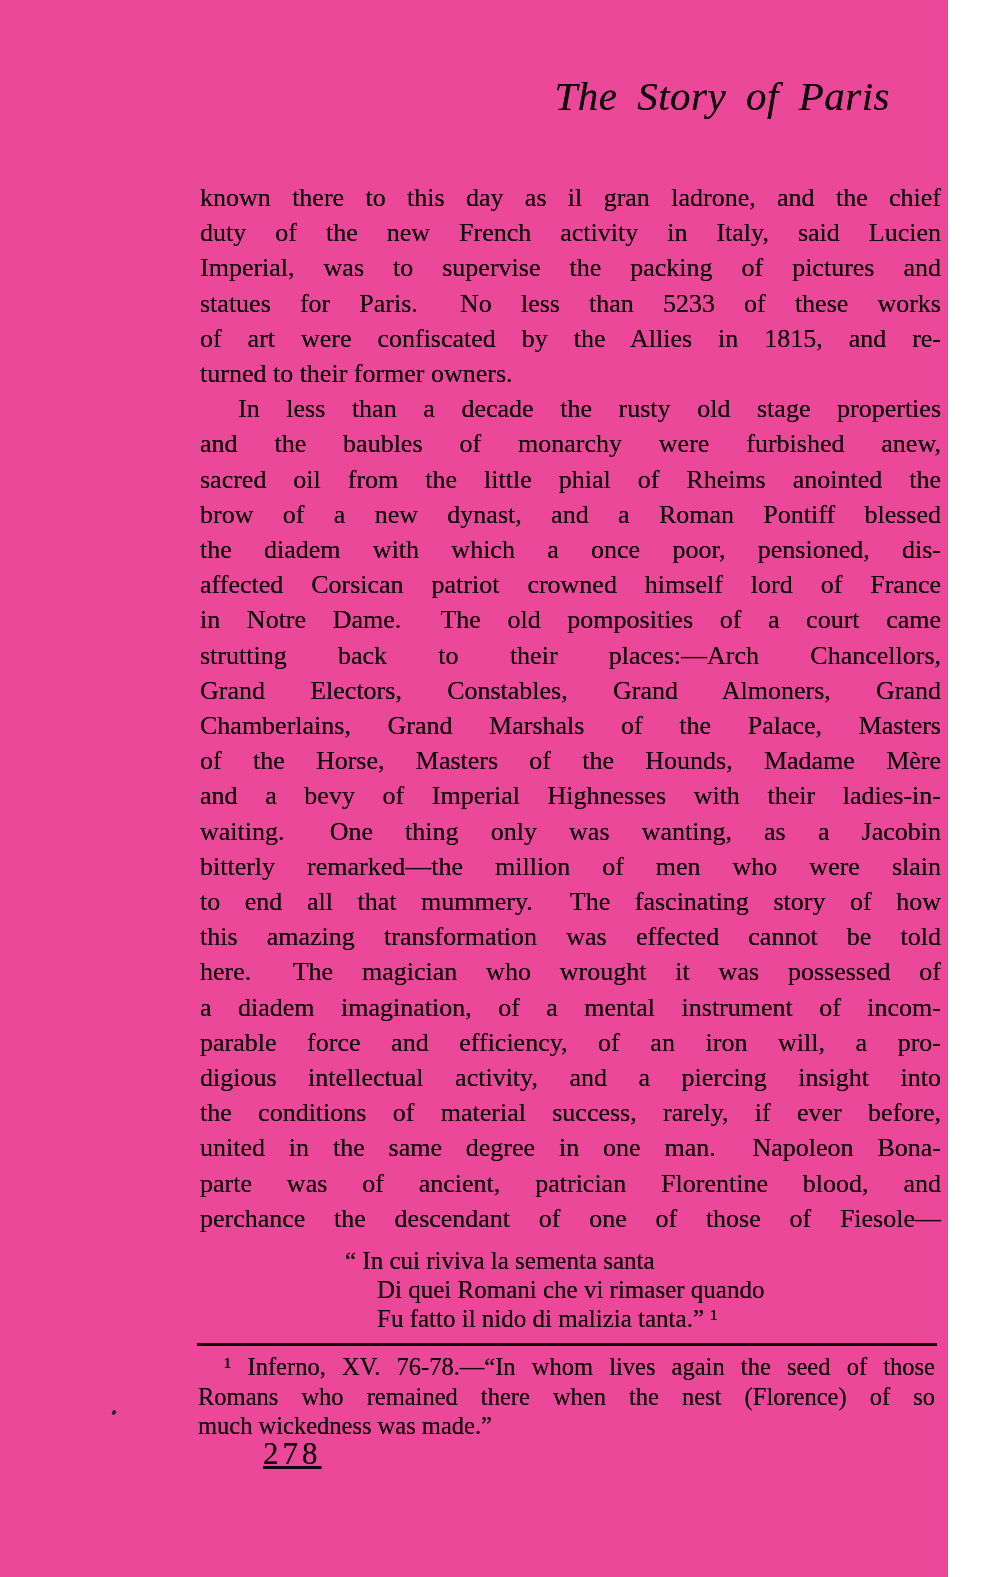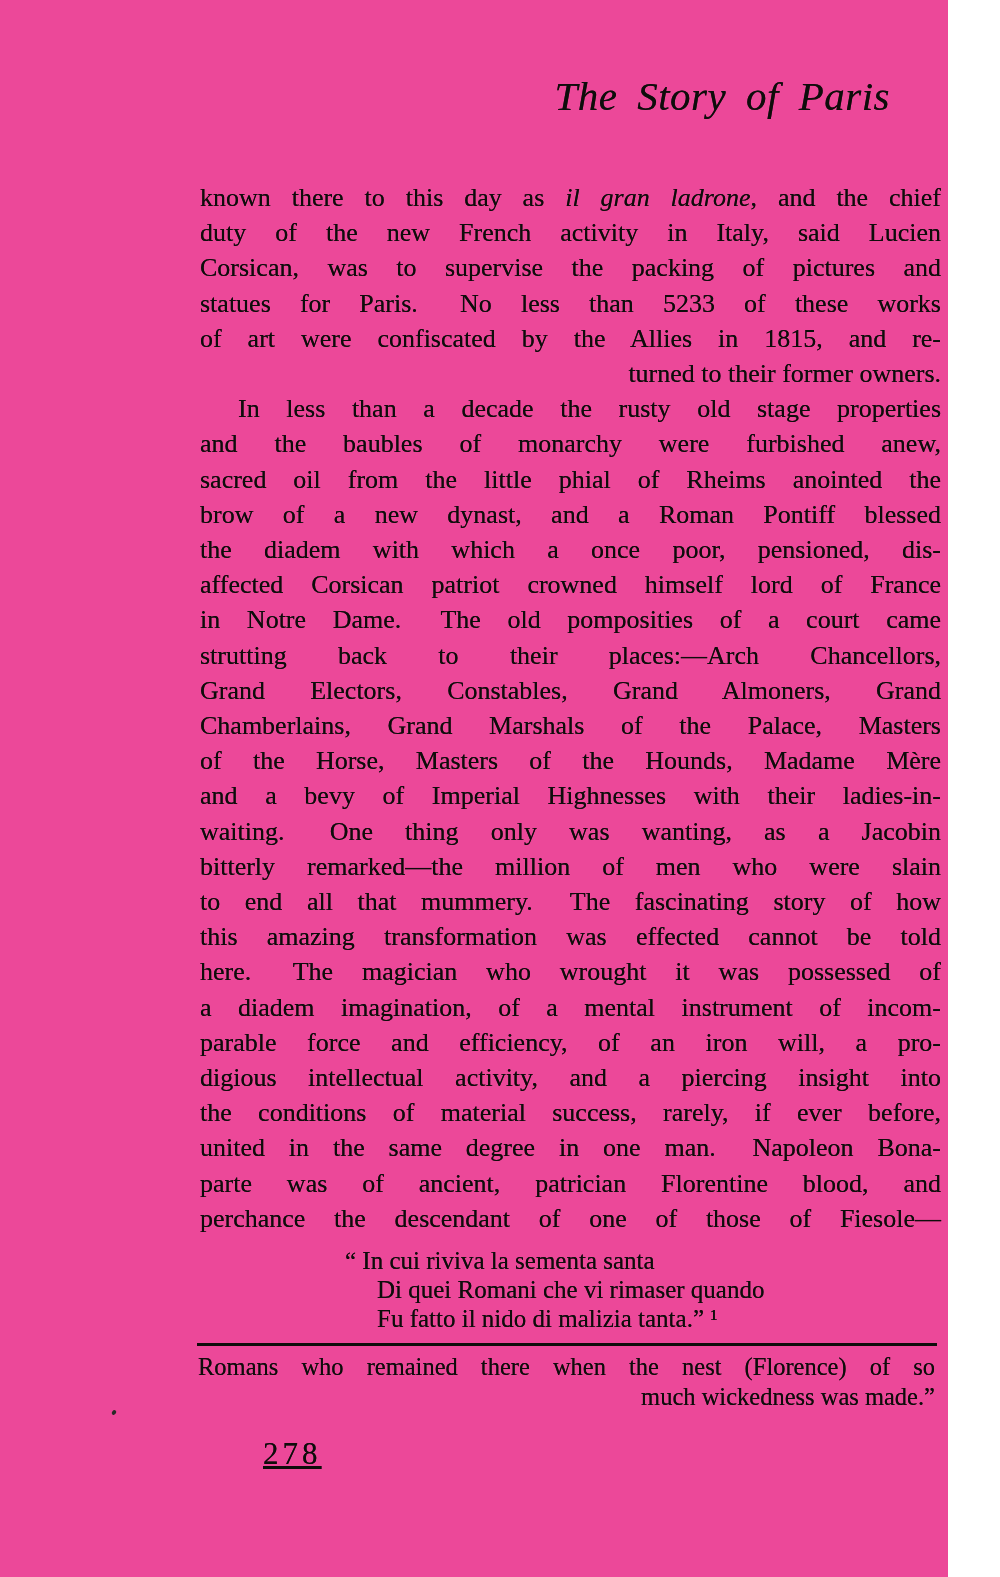--- a/index.html
+++ b/index.html
@@ -36,25 +36,25 @@
     top: 180px;
     width: 741px;
     font-size: 26px;
     line-height: 35.2px;
   }
   .line {
     text-align: justify;
     text-align-last: justify;
   }
   .line.no-just {
-    text-align: right;
+    text-align: left;
     text-align-last: auto;
   }
   .line.indent { text-indent: 38px; }
-  .it { font-style: italic; }
+  .it { }
 
   .verse-quote {
     position: absolute;
     left: 200px;
     top: 1246px;
     width: 741px;
     font-size: 25px;
     line-height: 29.2px;
   }
   .verse-quote .line {
@@ -104,21 +104,21 @@
 </head>
 <body>
 
 <div class="page">
 
   <div class="running-header">The Story of Paris</div>
 
   <div class="body-column">
       <div class="line"><span>known there to this day as </span><span class="it">il gran ladrone</span><span>, and the chief</span></div>
       <div class="line"><span>duty of the new French activity in Italy, said Lucien</span></div>
-      <div class="line"><span>Corsican, was to supervise the packing of pictures and</span></div>
+      <div class="line"><span>Imperial, was to supervise the packing of pictures and</span></div>
       <div class="line"><span>statues for Paris.  No less than 5233 of these works</span></div>
       <div class="line"><span>of art were confiscated by the Allies in 1815, and re-</span></div>
       <div class="line no-just"><span>turned to their former owners.</span></div>
       <div class="line indent"><span>In less than a decade the rusty old stage properties</span></div>
       <div class="line"><span>and the baubles of monarchy were furbished anew,</span></div>
       <div class="line"><span>sacred oil from the little phial of Rheims anointed the</span></div>
       <div class="line"><span>brow of a new dynast, and a Roman Pontiff blessed</span></div>
       <div class="line"><span>the diadem with which a once poor, pensioned, dis-</span></div>
       <div class="line"><span>affected Corsican patriot crowned himself lord of France</span></div>
       <div class="line"><span>in Notre Dame.  The old pomposities of a court came</span></div>
@@ -143,20 +143,21 @@
 
   <div class="verse-quote">
       <div class="line no-just"><span>“ In cui riviva la sementa santa</span></div>
       <div class="line no-just"><span>Di quei Romani che vi rimaser quando</span></div>
       <div class="line no-just"><span>Fu fatto il nido di malizia tanta.” ¹</span></div>
     </div>
 
   <div class="footnote-rule"></div>
 
   <div class="footnote">
+      <div class="line indent"><span>¹ </span><span class="it">Inferno</span><span>, XV. 76-78.—“In whom lives again the seed of those</span></div>
       <div class="line"><span>Romans who remained there when the nest (Florence) of so</span></div>
       <div class="line no-just"><span>much wickedness was made.”</span></div>
     </div>
 
   <div class="page-number">278</div>
 
   <div class="ink-speck"></div>
 
 </div>
 

